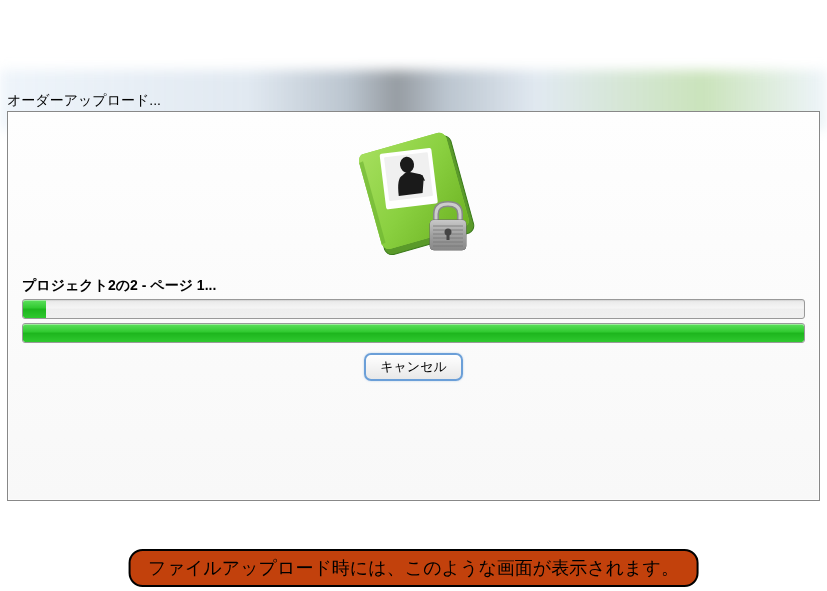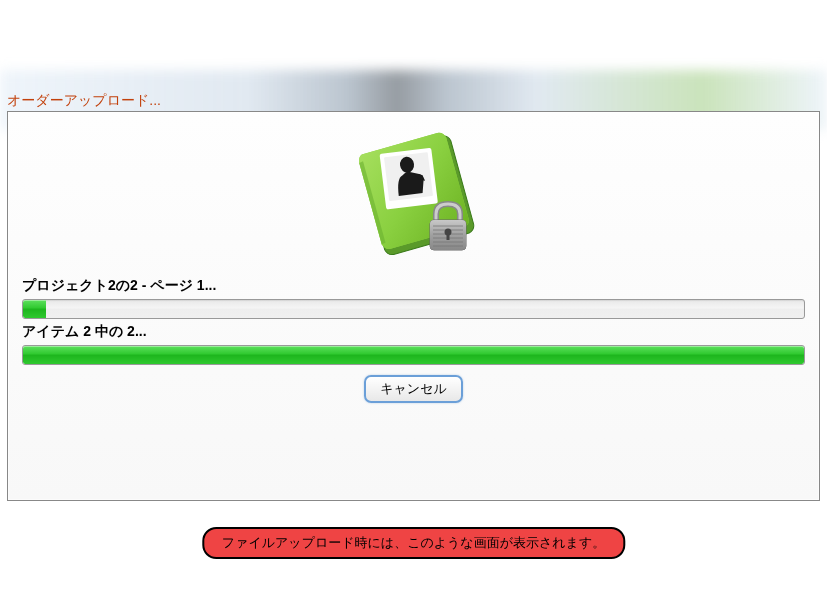--- a/index.html
+++ b/index.html
@@ -27,21 +27,21 @@
         rgba(150,200,120,0.5) 85%,
         rgba(200,220,240,0.3) 100%);
       filter: blur(6px);
       z-index: 0;
     }
     .dialog-title {
       position: absolute;
       top: 92px;
       left: 7px;
       font-size: 14px;
-      color: #c2410c;
+      color: #000000;
       z-index: 2;
     }
     .dialog {
       position: absolute;
       top: 111px;
       left: 7px;
       width: 813px;
       height: 390px;
       border: 1px solid #888;
       background: linear-gradient(180deg, #fefefe 0%, #f8f8f8 100%);
@@ -103,28 +103,28 @@
       font-size: 13px;
       border: 2px solid #6b9fd8;
       border-radius: 7px;
       background: linear-gradient(180deg, #ffffff 0%, #e8e8e8 100%);
       cursor: pointer;
       font-family: inherit;
       box-shadow: 0 0 2px rgba(107,159,216,0.5);
     }
     .caption-box {
       position: absolute;
-      top: 527px;
+      top: 549px;
       left: 50%;
       transform: translateX(-50%);
       border: 2px solid #000;
       border-radius: 14px;
       padding: 5px 18px;
-      font-size: 13px;
-      background: #ef4444;
+      font-size: 18px;
+      background: #c2410c;
       white-space: nowrap;
     }
   </style>
 </head>
 <body>
 
 <div class="background-blur"></div>
 
 <div class="dialog-title">オーダーアップロード...</div>
 
@@ -186,21 +186,20 @@
   </div>
 
   <div class="progress-section">
     <div class="progress-label">プロジェクト2の2 - ページ 1...</div>
     <div class="progress-bar">
       <div id="fill1" class="progress-fill" style="width: 3%;"></div>
     </div>
   </div>
 
   <div class="progress-section">
-    <div class="progress-label">アイテム 2 中の 2...</div>
     <div class="progress-bar">
       <div id="fill2" class="progress-fill full" style="width: 100%;"></div>
     </div>
   </div>
 
   <div class="button-row">
     <button class="cancel-button">キャンセル</button>
   </div>
 </div>
 

